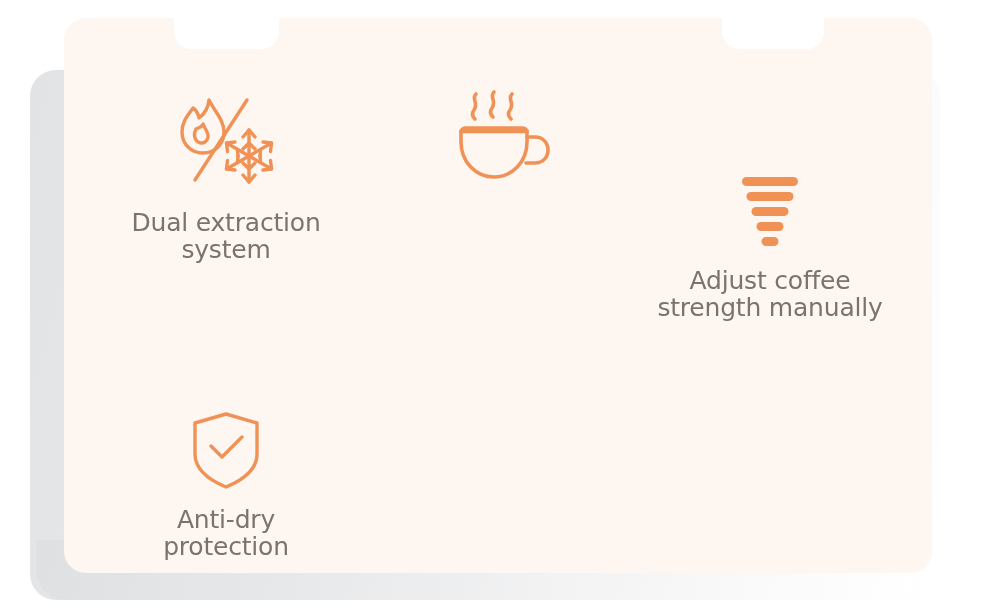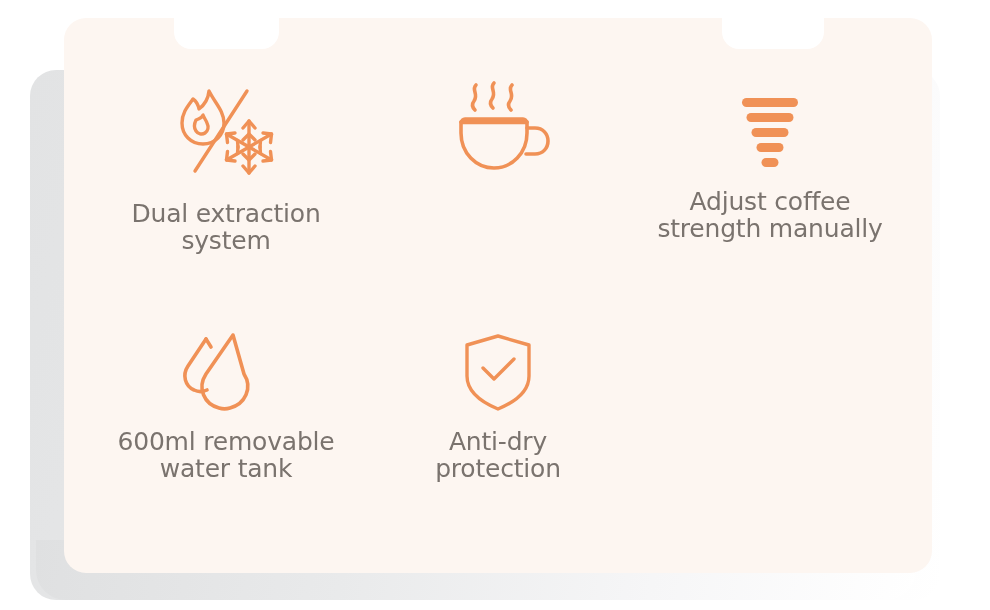--- a/index.html
+++ b/index.html
@@ -55,37 +55,37 @@
     height: 33px;
     background: #ffffff;
     border-radius: 0 0 17px 17px;
   }
   .notch-left  { left: 110px; width: 105px; }
   .notch-right { left: 658px; width: 102px; }
 
   .grid {
     position: absolute;
     left: 0;
-    top: 8px;
+    top: 17px;
     width: 100%;
     height: 100%;
     display: grid;
     grid-template-columns: 1fr 1fr 1fr;
     grid-template-rows: 1fr 1fr;
     padding: 46px 26px 30px 26px;
     box-sizing: border-box;
   }
 
   .feature {
     display: flex;
     flex-direction: column;
     align-items: center;
     justify-content: flex-start;
   }
-  .feature.row2 { justify-content: flex-start; padding-top: 14px; }
+  .feature.row2 { justify-content: flex-end; padding-top: 14px; }
 
   .icon-box {
     height: 118px;
     display: flex;
     align-items: center;
     justify-content: center;
   }
   .icon-box.small { height: 92px; }
 
   .label {
@@ -178,35 +178,20 @@
               <rect x="11.5" y="34" width="37" height="9" rx="4.5"></rect>
               <rect x="16.5" y="49" width="27" height="9" rx="4.5"></rect>
               <rect x="21.5" y="64" width="17" height="9" rx="4.5"></rect>
             </g>
           </svg>
         </div>
         <div class="label">Adjust coffee
 strength manually</div>
       </div>
 
-      <div class="feature row2">
-        <div class="icon-box small">
-          <svg width="96" height="82" viewBox="0 0 96 82" fill="none" aria-hidden="true">
-            <g stroke="#f09156" stroke-width="3.6" stroke-linecap="round" stroke-linejoin="round" fill="none">
-
-              <path d="M28 8 L10 35 C4 44 7 55 16 59 C20 61 25 61 29 59"></path>
-              <path d="M28 8 L33 16"></path>
-
-              <path d="M55 4 L28 43 C19 57 26 73 41 77 C44 78 49 78 52 77 C67 73 75 57 66 43 Z"></path>
-            </g>
-          </svg>
-        </div>
-        <div class="label">600ml removable
-water tank</div>
-      </div>
 
       <div class="feature row2">
         <div class="icon-box small">
           <svg width="72" height="82" viewBox="0 0 72 82" fill="none" aria-hidden="true">
             <g stroke="#f09156" stroke-width="3.4" stroke-linecap="round" stroke-linejoin="round" fill="none">
               <path d="M36 5 L67 14 L67 45 C67 60 53 71 36 78 C19 71 5 60 5 45 L5 14 Z"></path>
               <path d="M21 37 L32 48 L52 28"></path>
             </g>
           </svg>
         </div>

